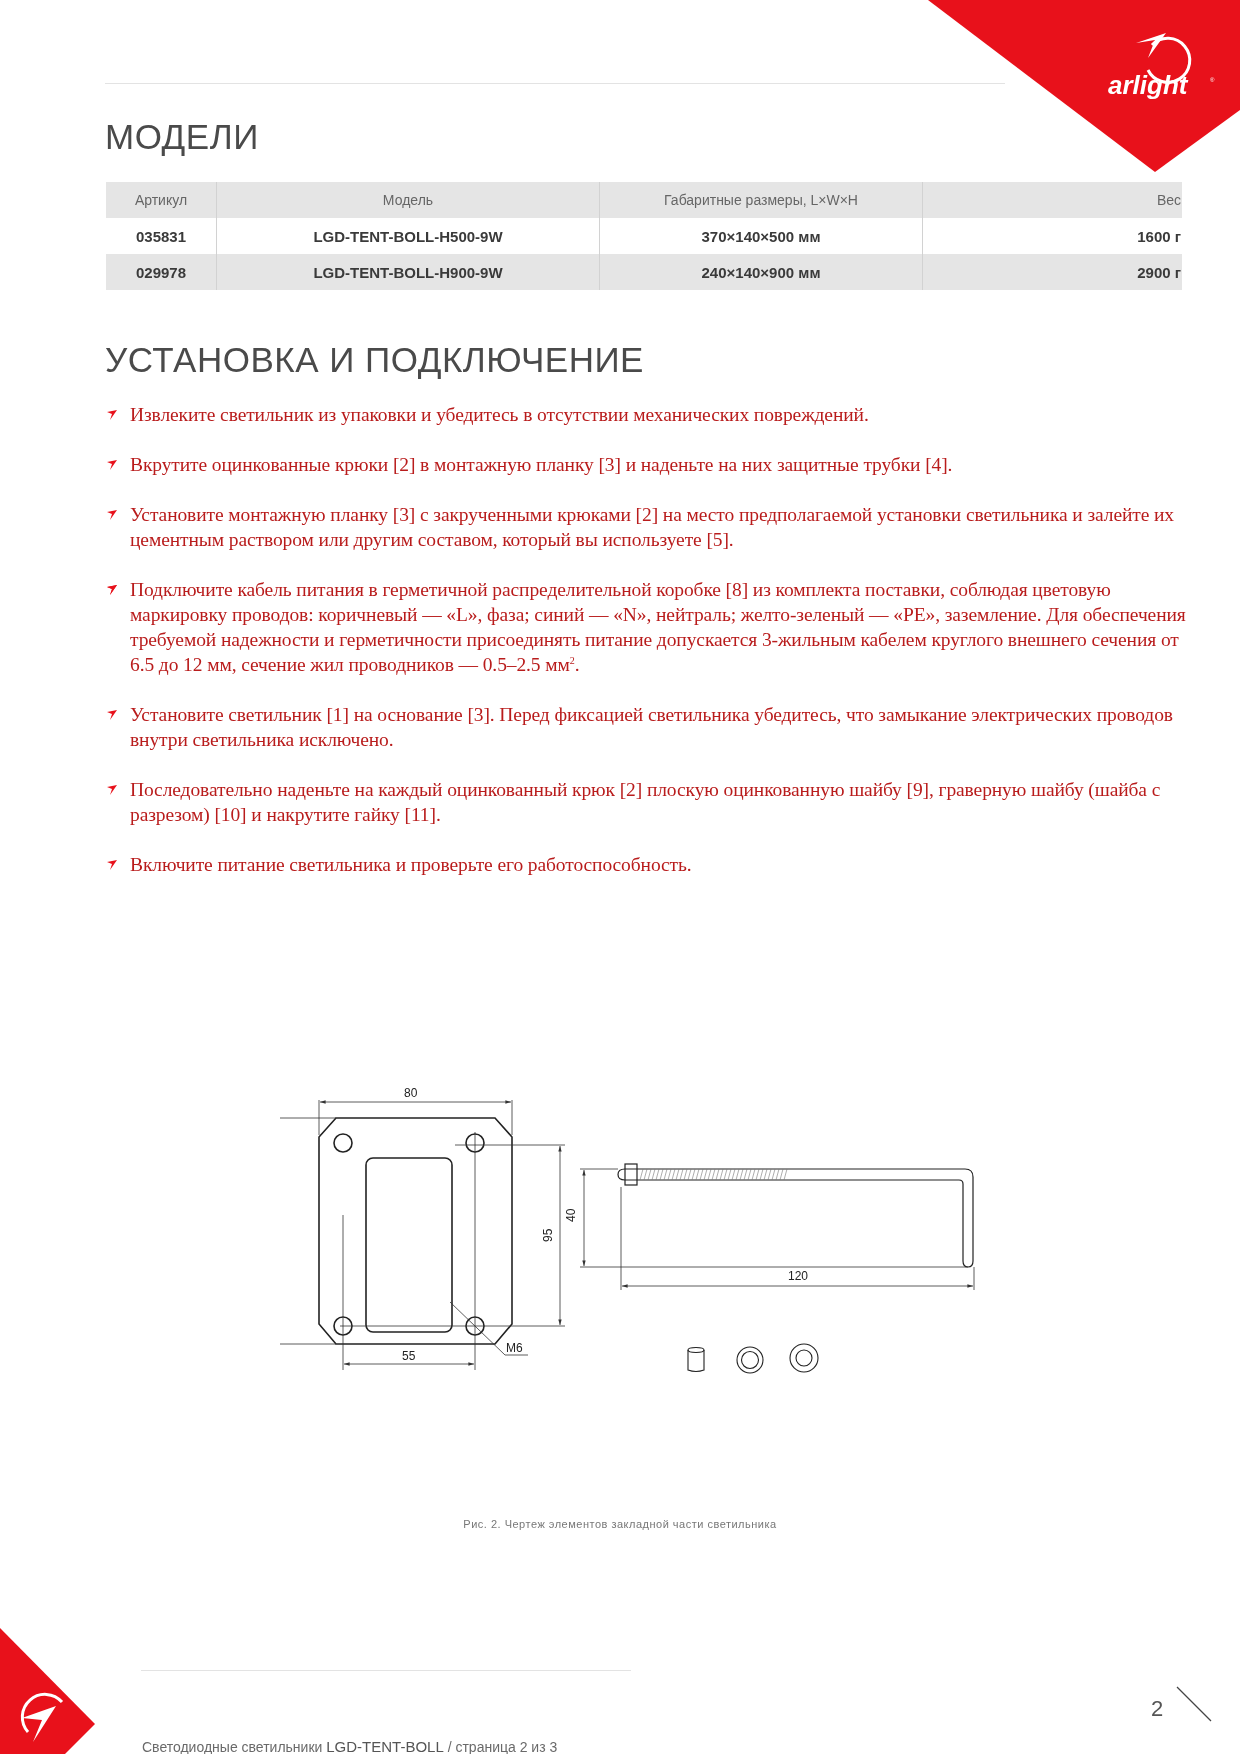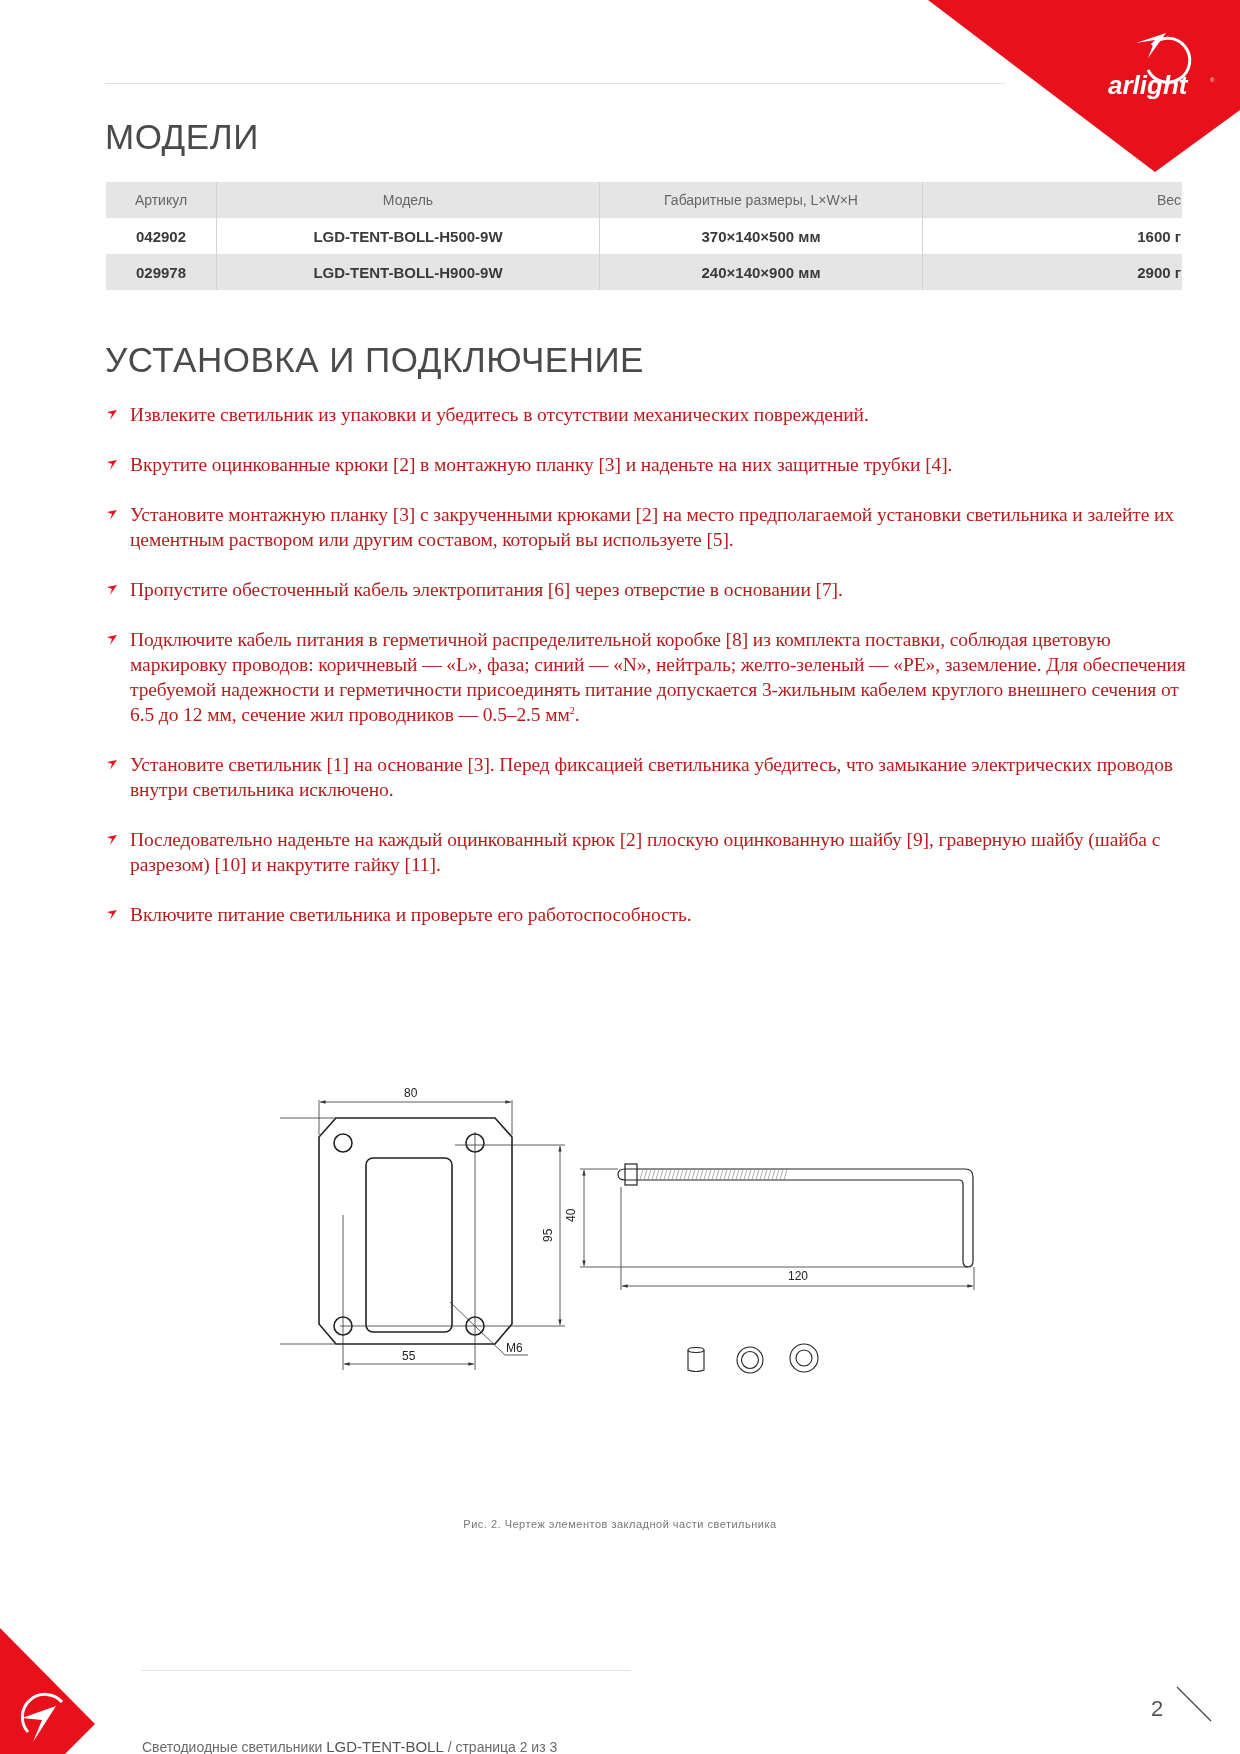--- a/index.html
+++ b/index.html
@@ -66,21 +66,21 @@
   <thead>
     <tr>
       <th class="c-art">Артикул</th>
       <th class="c-model">Модель</th>
       <th class="c-dim">Габаритные размеры, L×W×H</th>
       <th class="c-w">Вес</th>
     </tr>
   </thead>
   <tbody>
     <tr>
-      <td class="c-art">042902</td>
+      <td class="c-art">035831</td>
       <td class="c-model">LGD-TENT-BOLL-H500-9W</td>
       <td class="c-dim">370×140×500 мм</td>
       <td class="c-w">1600 г</td>
     </tr>
     <tr class="alt">
       <td class="c-art">029978</td>
       <td class="c-model">LGD-TENT-BOLL-H900-9W</td>
       <td class="c-dim">240×140×900 мм</td>
       <td class="c-w">2900 г</td>
     </tr>
@@ -105,21 +105,20 @@
   <li>
     <svg class="bullet" viewBox="0 0 12 10">
         <path d="M1,2 L11,0 L4,10 L6,4 Z" fill="#e8111b"></path>
       </svg>
     <span>Установите монтажную планку [3] с закрученными крюками [2] на место предполагаемой установки светильника и залейте их цементным раствором или другим составом, который вы используете [5].</span>
   </li>
   <li>
     <svg class="bullet" viewBox="0 0 12 10">
         <path d="M1,2 L11,0 L4,10 L6,4 Z" fill="#e8111b"></path>
       </svg>
-    <span>Пропустите обесточенный кабель электропитания [6] через отверстие в основании [7].</span>
   </li>
   <li>
     <svg class="bullet" viewBox="0 0 12 10">
         <path d="M1,2 L11,0 L4,10 L6,4 Z" fill="#e8111b"></path>
       </svg>
     <span>Подключите кабель питания в герметичной распределительной коробке [8] из комплекта поставки, соблюдая цветовую маркировку проводов: коричневый — «L», фаза; синий — «N», нейтраль; желто-зеленый — «PE», заземление. Для обеспечения требуемой надежности и герметичности присоединять питание допускается 3-жильным кабелем круглого внешнего сечения от 6.5 до 12 мм, сечение жил проводников — 0.5–2.5 мм</span><sup>2</sup><span>.</span>
   </li>
   <li>
     <svg class="bullet" viewBox="0 0 12 10">
         <path d="M1,2 L11,0 L4,10 L6,4 Z" fill="#e8111b"></path>

